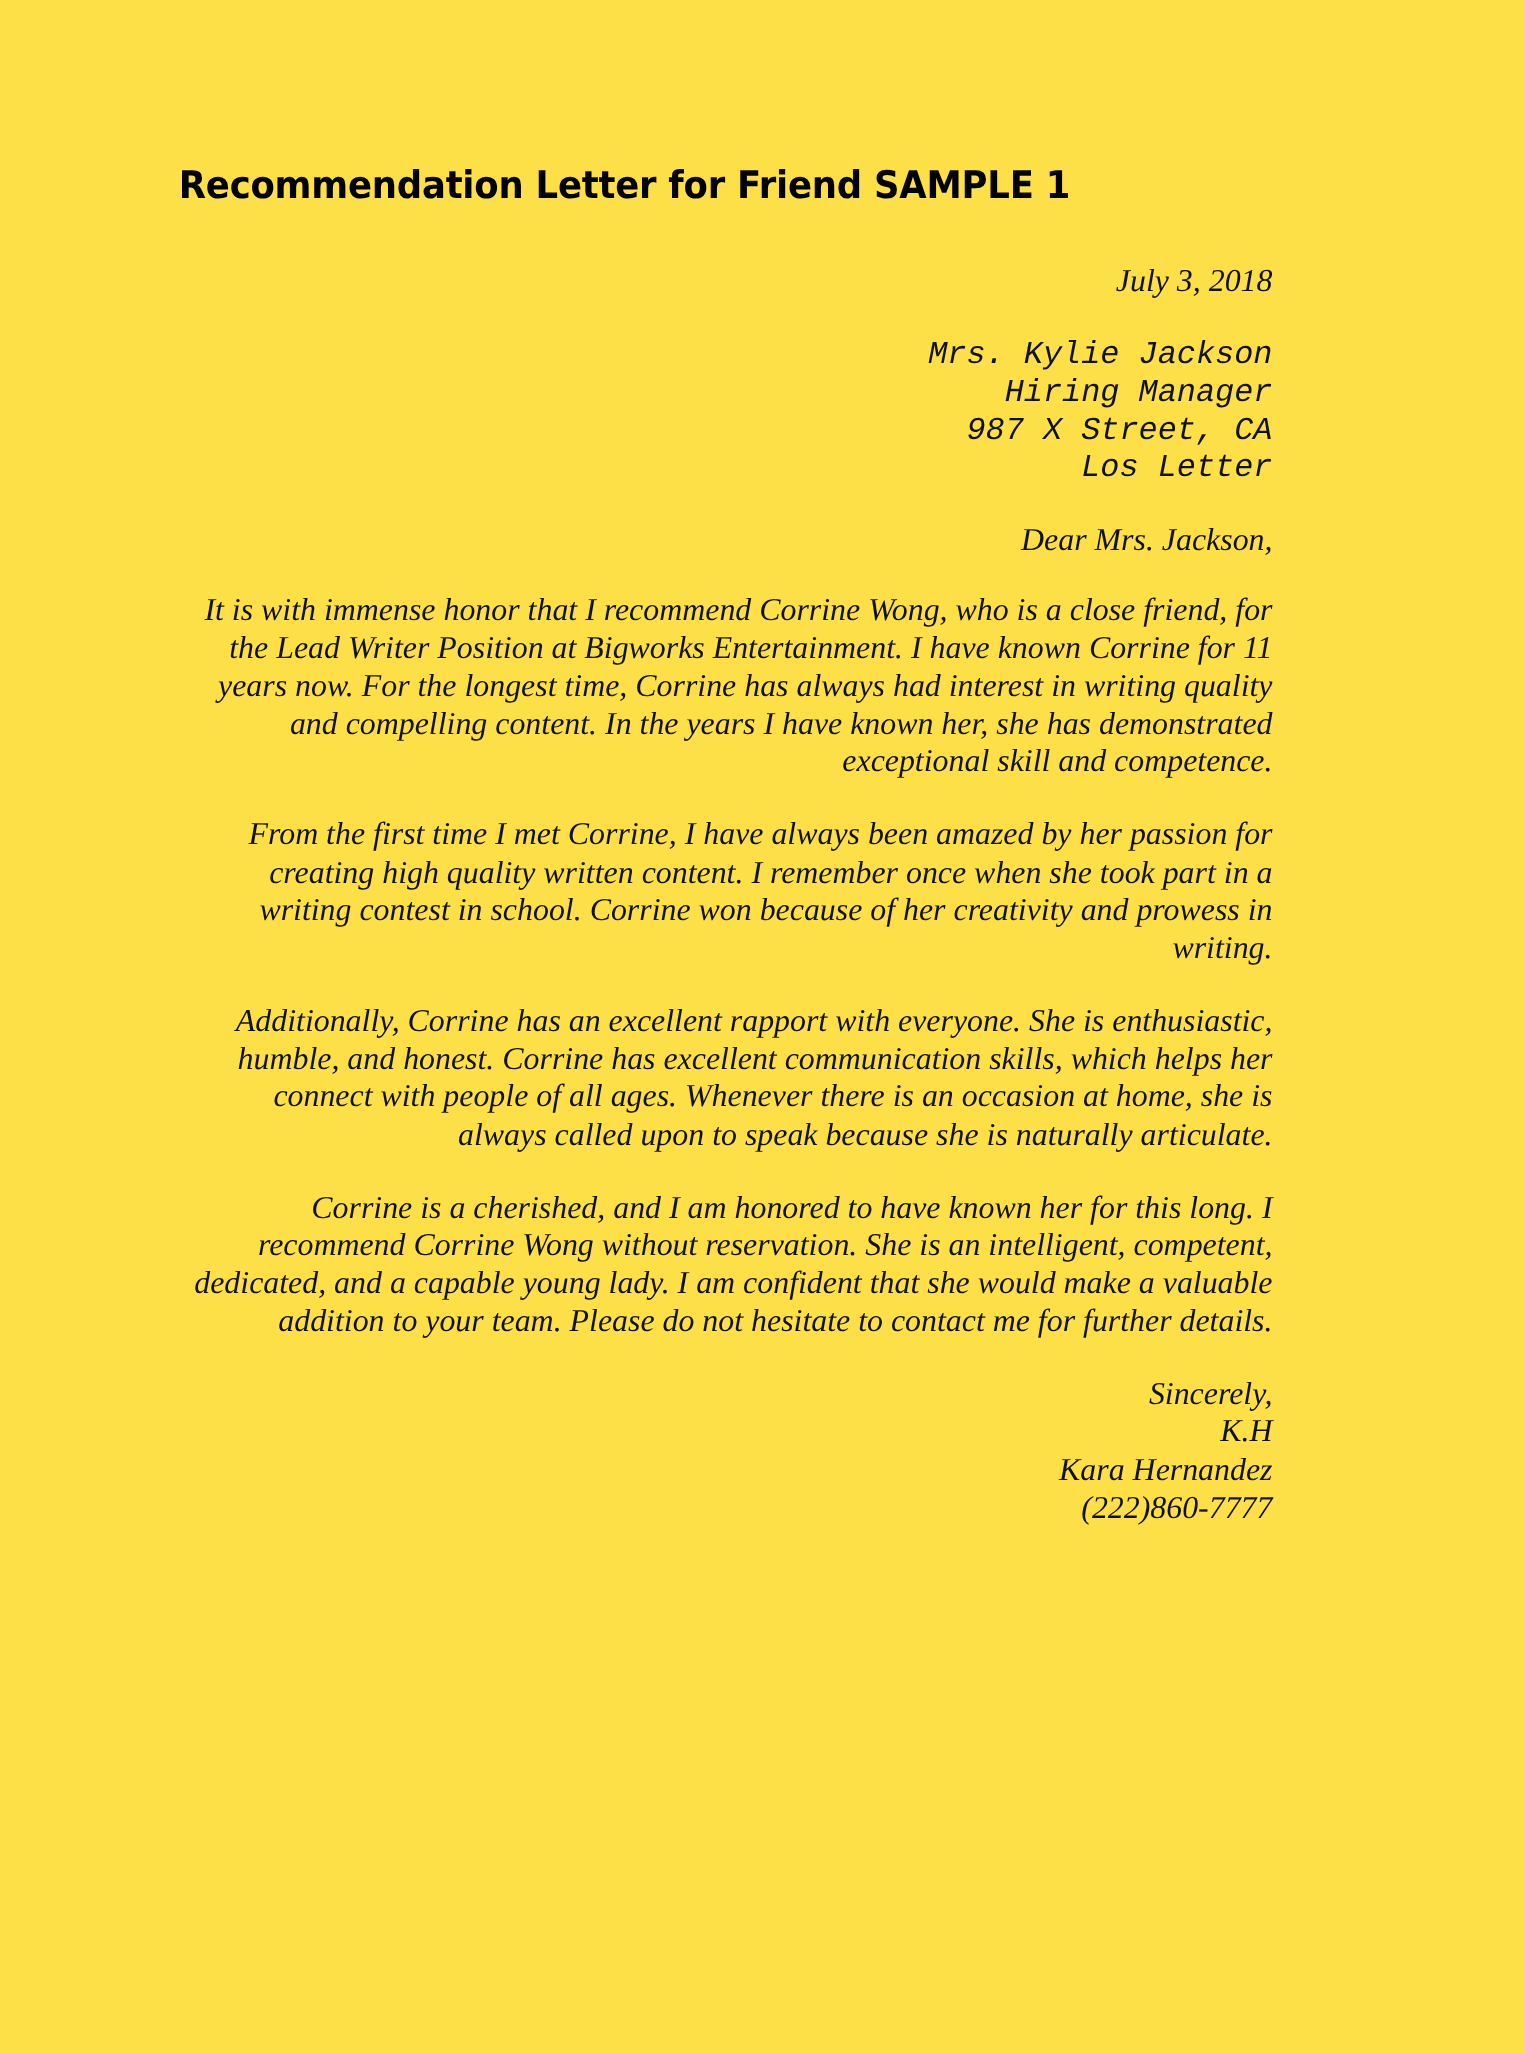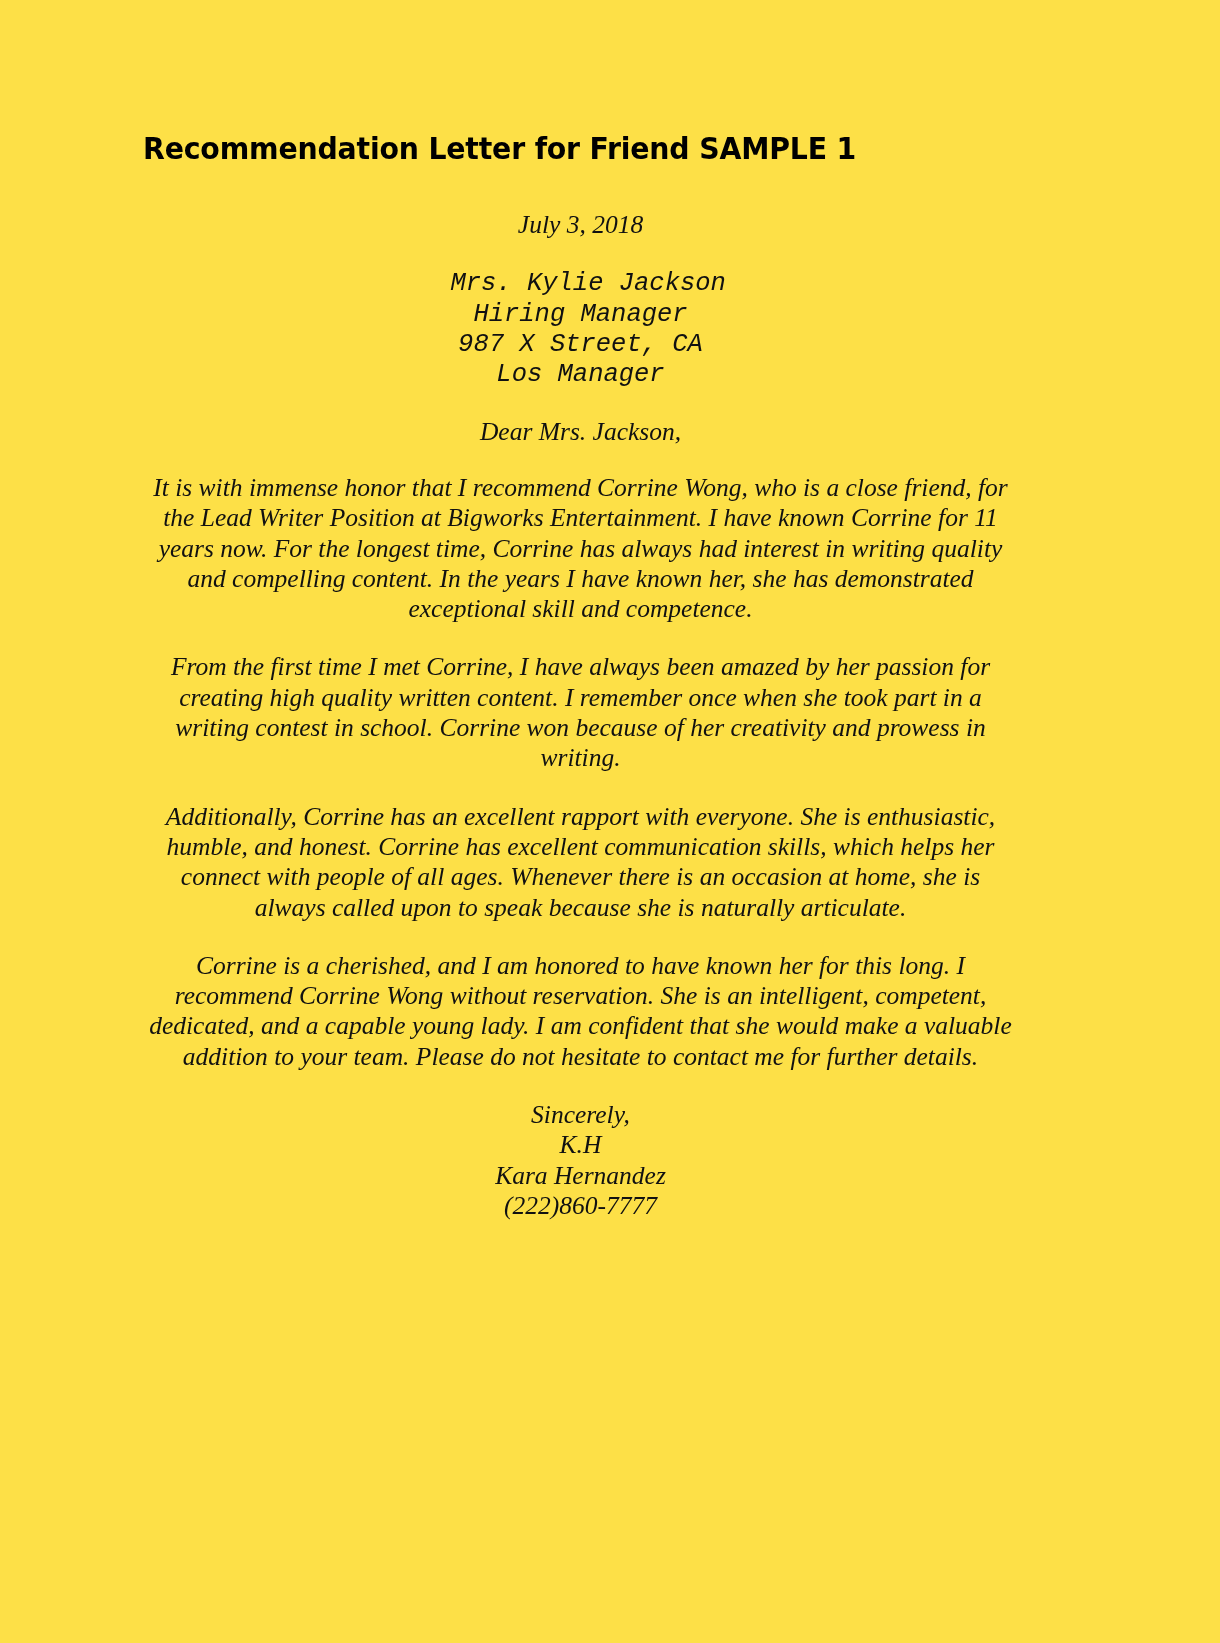--- a/index.html
+++ b/index.html
@@ -38,21 +38,21 @@
     transform-origin: left center;
     white-space: nowrap;
   }
   .letter-block {
     font-family: "Liberation Serif", "DejaVu Serif", serif;
     font-style: italic;
     font-size: 25.5px;
     line-height: 30.3px;
     color: #111111;
     margin: 0 0 27px 0;
-    text-align: center;
+    text-align: right;
   }
   .letter-block.address {
     margin-bottom: 26px;
     font-family: Liberation Mono, monospace;
   }
   .letter-block.date {
     margin-bottom: 29px;
   }
   .letter-block.salutation {
     margin-bottom: 26px;
@@ -62,21 +62,21 @@
     padding: 0;
     white-space: pre;
   }
   .body-para {
     font-family: "Liberation Serif", "DejaVu Serif", serif;
     font-style: italic;
     font-size: 25.5px;
     line-height: 30.3px;
     color: #111111;
     margin: 0 0 28px 0;
-    text-align: center;
+    text-align: right;
     width: 875px;
   }
   .signature {
     margin-top: 2px;
   }
   .signature p.line {
     margin: 0;
     padding: 0;
     white-space: pre;
   }
@@ -90,21 +90,21 @@
     <h1 class="doc-title">Recommendation Letter for Friend SAMPLE 1</h1>
 
     <div class="letter-block date">
       <p class="line">July 3, 2018</p>
     </div>
 
     <div class="letter-block address">
       <p class="line"> Mrs. Kylie Jackson</p>
       <p class="line">Hiring Manager</p>
       <p class="line">987 X Street, CA</p>
-      <p class="line">Los Manager</p>
+      <p class="line">Los Letter</p>
     </div>
 
     <div class="letter-block salutation">
       <p class="line">Dear Mrs. Jackson,</p>
     </div>
 
     <p class="body-para">It is with immense honor that I recommend Corrine Wong, who is a close friend, for the Lead Writer Position at Bigworks Entertainment. I have known Corrine for 11 years now. For the longest time, Corrine has always had interest in writing quality and compelling content. In the years I have known her, she has demonstrated exceptional skill and competence.</p>
     <p class="body-para">From the first time I met Corrine, I have always been amazed by her passion for creating high quality written content. I remember once when she took part in a writing contest in school. Corrine won because of her creativity and prowess in writing.</p>
     <p class="body-para">Additionally, Corrine has an excellent rapport with everyone. She is enthusiastic, humble, and honest. Corrine has excellent communication skills, which helps her connect with people of all ages. Whenever there is an occasion at home, she is always called upon to speak because she is naturally articulate.</p>
     <p class="body-para">Corrine is a cherished, and I am honored to have known her for this long. I recommend Corrine Wong without reservation. She is an intelligent, competent, dedicated, and a capable young lady. I am confident that she would make a valuable addition to your team. Please do not hesitate to contact me for further details.</p>

